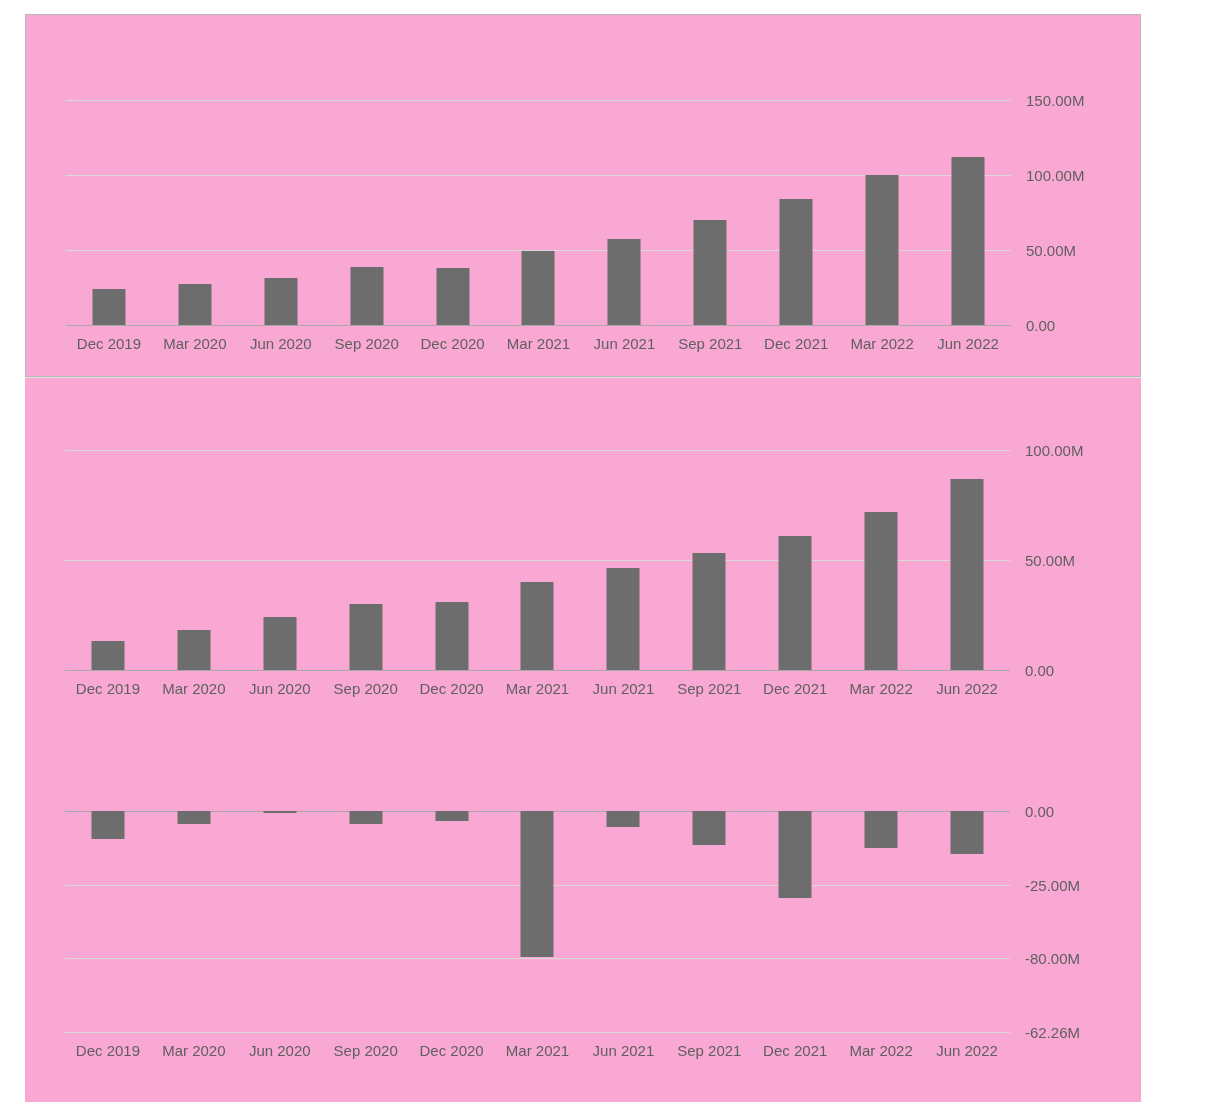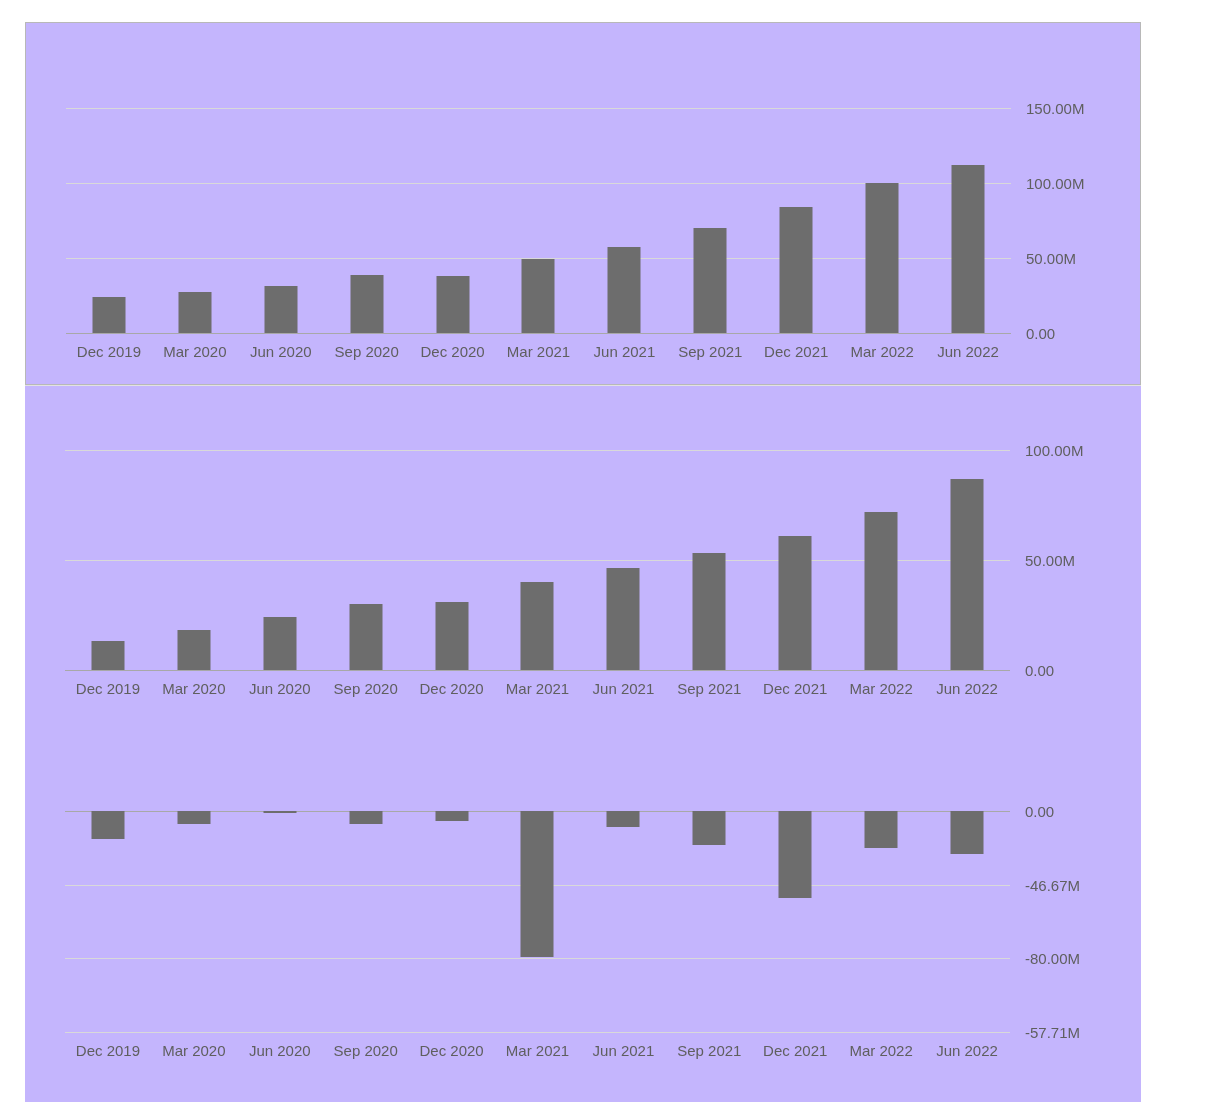--- a/index.html
+++ b/index.html
@@ -12,23 +12,22 @@
     position: relative;
     width: 1208px;
     height: 1102px;
     background: #ffffff;
     overflow: hidden;
   }
 
   
   .panel {
     position: absolute;
-    background: #c4b5fd;
+    background: #f9a8d4;
     box-sizing: border-box;
-    margin-top: 8px;
   }
   .panel.bordered {
     border: 1px solid #b8b8b8;
   }
   .panel.hairline-top {
     border-top: 1px solid #e2e2e2;
   }
 
   .plot {
     position: absolute;
@@ -257,23 +256,23 @@
         </div>
         <div class="bar-slot" style="left: 81.8182%; width: 9.09091%;">
           <div class="bar" title="Mar 2022: -12.5" style="width: 33px; background: rgb(109, 109, 109); top: 0px; height: 36.8333px;"></div>
         </div>
         <div class="bar-slot" style="left: 90.9091%; width: 9.09091%;">
           <div class="bar" title="Jun 2022: -14.5" style="width: 33px; background: rgb(109, 109, 109); top: 0px; height: 42.7267px;"></div>
         </div>
       </div>
   </div>
   <div class="ylabel" style="left:1025px; top:811px;">0.00</div>
-  <div class="ylabel" style="left:1025px; top:884.6px;">-46.67M</div>
+  <div class="ylabel" style="left:1025px; top:884.6px;">-25.00M</div>
   <div class="ylabel" style="left:1025px; top:958.3px;">-80.00M</div>
-  <div class="ylabel" style="left:1025px; top:1032px;">-57.71M</div>
+  <div class="ylabel" style="left:1025px; top:1032px;">-62.26M</div>
   <div class="xaxis" style="left:65px; width:945px; top:1042px;">
       <div class="xtick" style="left: 4.54545%;">Dec 2019</div>
       <div class="xtick" style="left: 13.6364%;">Mar 2020</div>
       <div class="xtick" style="left: 22.7273%;">Jun 2020</div>
       <div class="xtick" style="left: 31.8182%;">Sep 2020</div>
       <div class="xtick" style="left: 40.9091%;">Dec 2020</div>
       <div class="xtick" style="left: 50%;">Mar 2021</div>
       <div class="xtick" style="left: 59.0909%;">Jun 2021</div>
       <div class="xtick" style="left: 68.1818%;">Sep 2021</div>
       <div class="xtick" style="left: 77.2727%;">Dec 2021</div>

